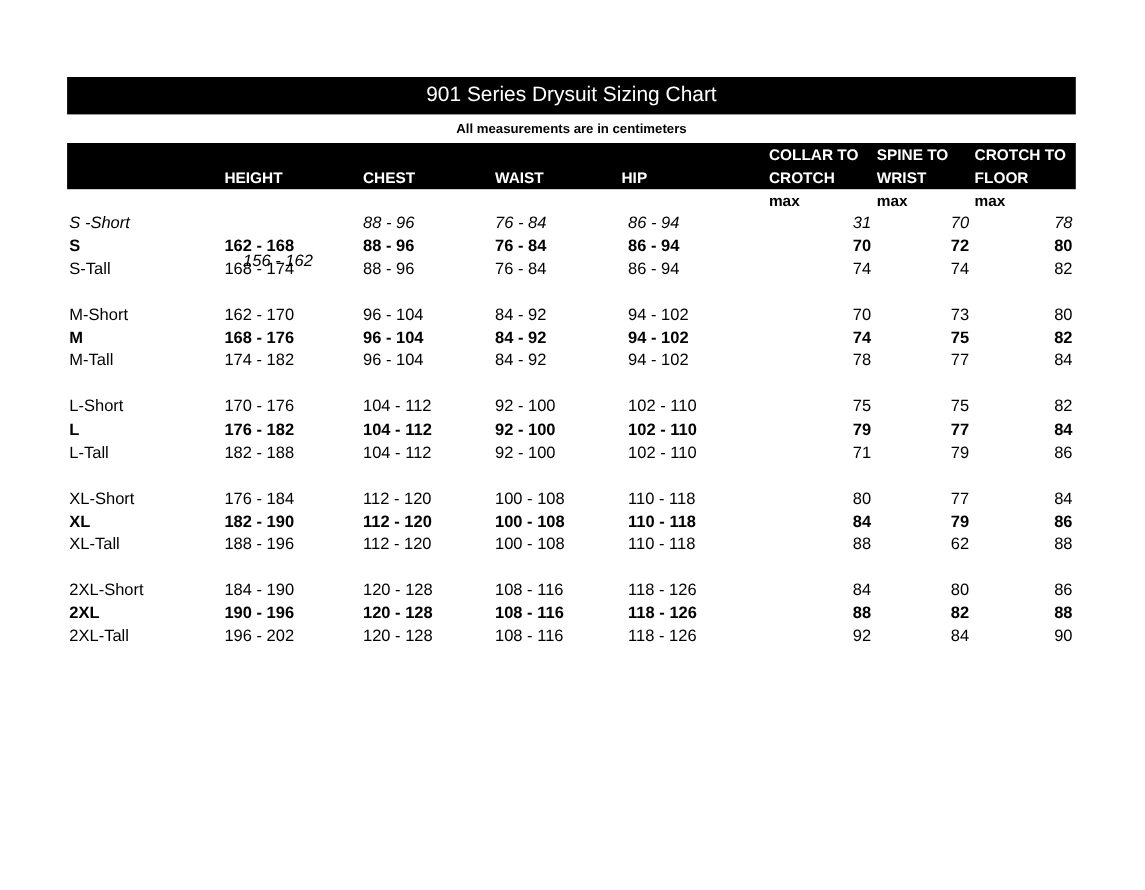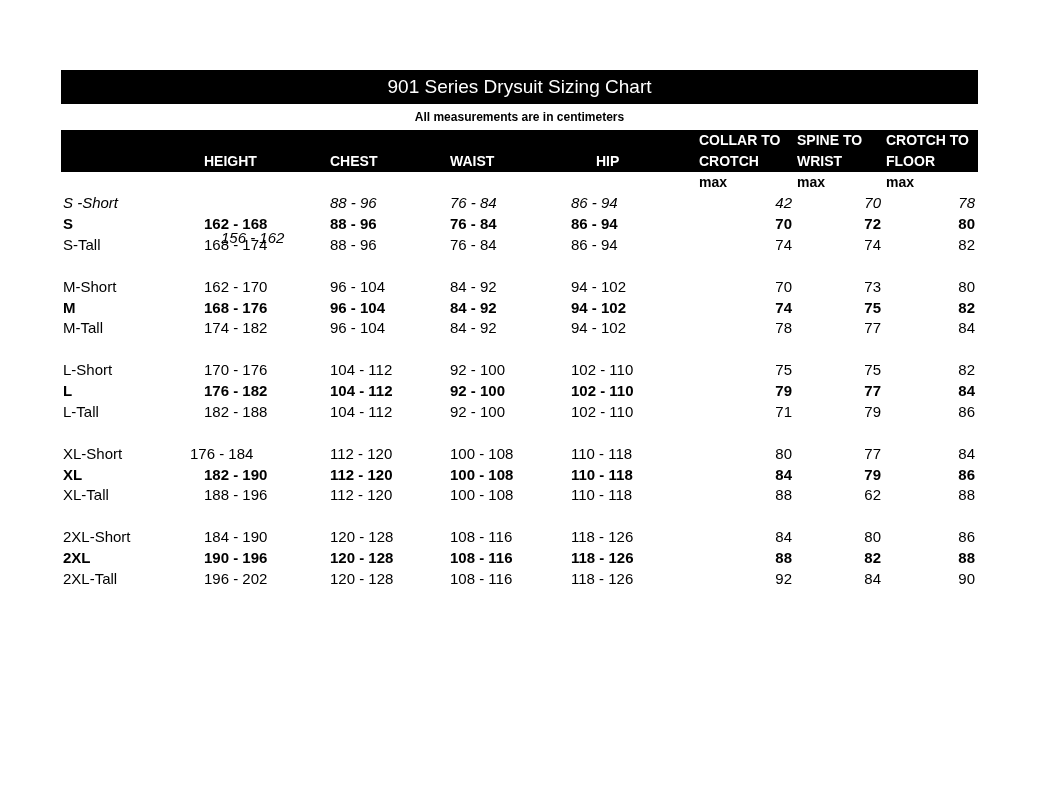--- a/index.html
+++ b/index.html
@@ -87,42 +87,42 @@
 <div class="title-bar">
   <span>901 Series Drysuit Sizing Chart</span>
 </div>
 
 <div class="subtitle">All measurements are in centimeters</div>
 
 <div class="header-bar">
   <span class="hcell single" style="left:143px;">HEIGHT</span>
   <span class="hcell single" style="left:269px;">CHEST</span>
   <span class="hcell single" style="left:389px;">WAIST</span>
-  <span class="hcell single" style="left:535px;">HIP</span>
+  <span class="hcell single" style="left:504px;">HIP</span>
   <span class="hcell double" style="left:638px;">COLLAR TO</span>
   <span class="hcell single" style="left:638px;">CROTCH</span>
   <span class="hcell double" style="left:736px;">SPINE TO</span>
   <span class="hcell single" style="left:736px;">WRIST</span>
   <span class="hcell double" style="left:825px;">CROTCH TO</span>
   <span class="hcell single" style="left:825px;">FLOOR</span>
 </div>
 
 <span class="max-label" style="left:699px;">max</span>
 <span class="max-label" style="left:797px;">max</span>
 <span class="max-label" style="left:886px;">max</span>
 
 <div id="table-body">
 
   <div class="row" style="top:192px;font-style:italic;">
       <span class="cell" style="left: 2px;">S -Short</span>
       <span class="cell" style="left: 160px; margin-top: 35px;">156 - 162</span>
       <span class="cell" style="left: 269px;">88 - 96</span>
       <span class="cell" style="left: 389px;">76 - 84</span>
       <span class="cell" style="left: 510px;">86 - 94</span>
-      <span class="cell r" style="right: 186px;">42</span>
+      <span class="cell r" style="right: 186px;">31</span>
       <span class="cell r" style="right: 97px;">70</span>
       <span class="cell r" style="right: 3px;">78</span>
     </div>
   <div class="row bold" style="top:213px;">
       <span class="cell" style="left: 2px;">S</span>
       <span class="cell" style="left: 143px;">162 - 168</span>
       <span class="cell" style="left: 269px;">88 - 96</span>
       <span class="cell" style="left: 389px;">76 - 84</span>
       <span class="cell" style="left: 510px;">86 - 94</span>
       <span class="cell r" style="right: 186px;">70</span>
@@ -197,21 +197,21 @@
       <span class="cell" style="left: 269px;">104 - 112</span>
       <span class="cell" style="left: 389px;">92 - 100</span>
       <span class="cell" style="left: 510px;">102 - 110</span>
       <span class="cell r" style="right: 186px;">71</span>
       <span class="cell r" style="right: 97px;">79</span>
       <span class="cell r" style="right: 3px;">86</span>
     </div>
 
   <div class="row" style="top:443px;">
       <span class="cell" style="left: 2px;">XL-Short</span>
-      <span class="cell" style="left: 129px;">176 - 184</span>
+      <span class="cell" style="left: 143px;">176 - 184</span>
       <span class="cell" style="left: 269px;">112 - 120</span>
       <span class="cell" style="left: 389px;">100 - 108</span>
       <span class="cell" style="left: 510px;">110 - 118</span>
       <span class="cell r" style="right: 186px;">80</span>
       <span class="cell r" style="right: 97px;">77</span>
       <span class="cell r" style="right: 3px;">84</span>
     </div>
   <div class="row bold" style="top:464px;">
       <span class="cell" style="left: 2px;">XL</span>
       <span class="cell" style="left: 143px;">182 - 190</span>

